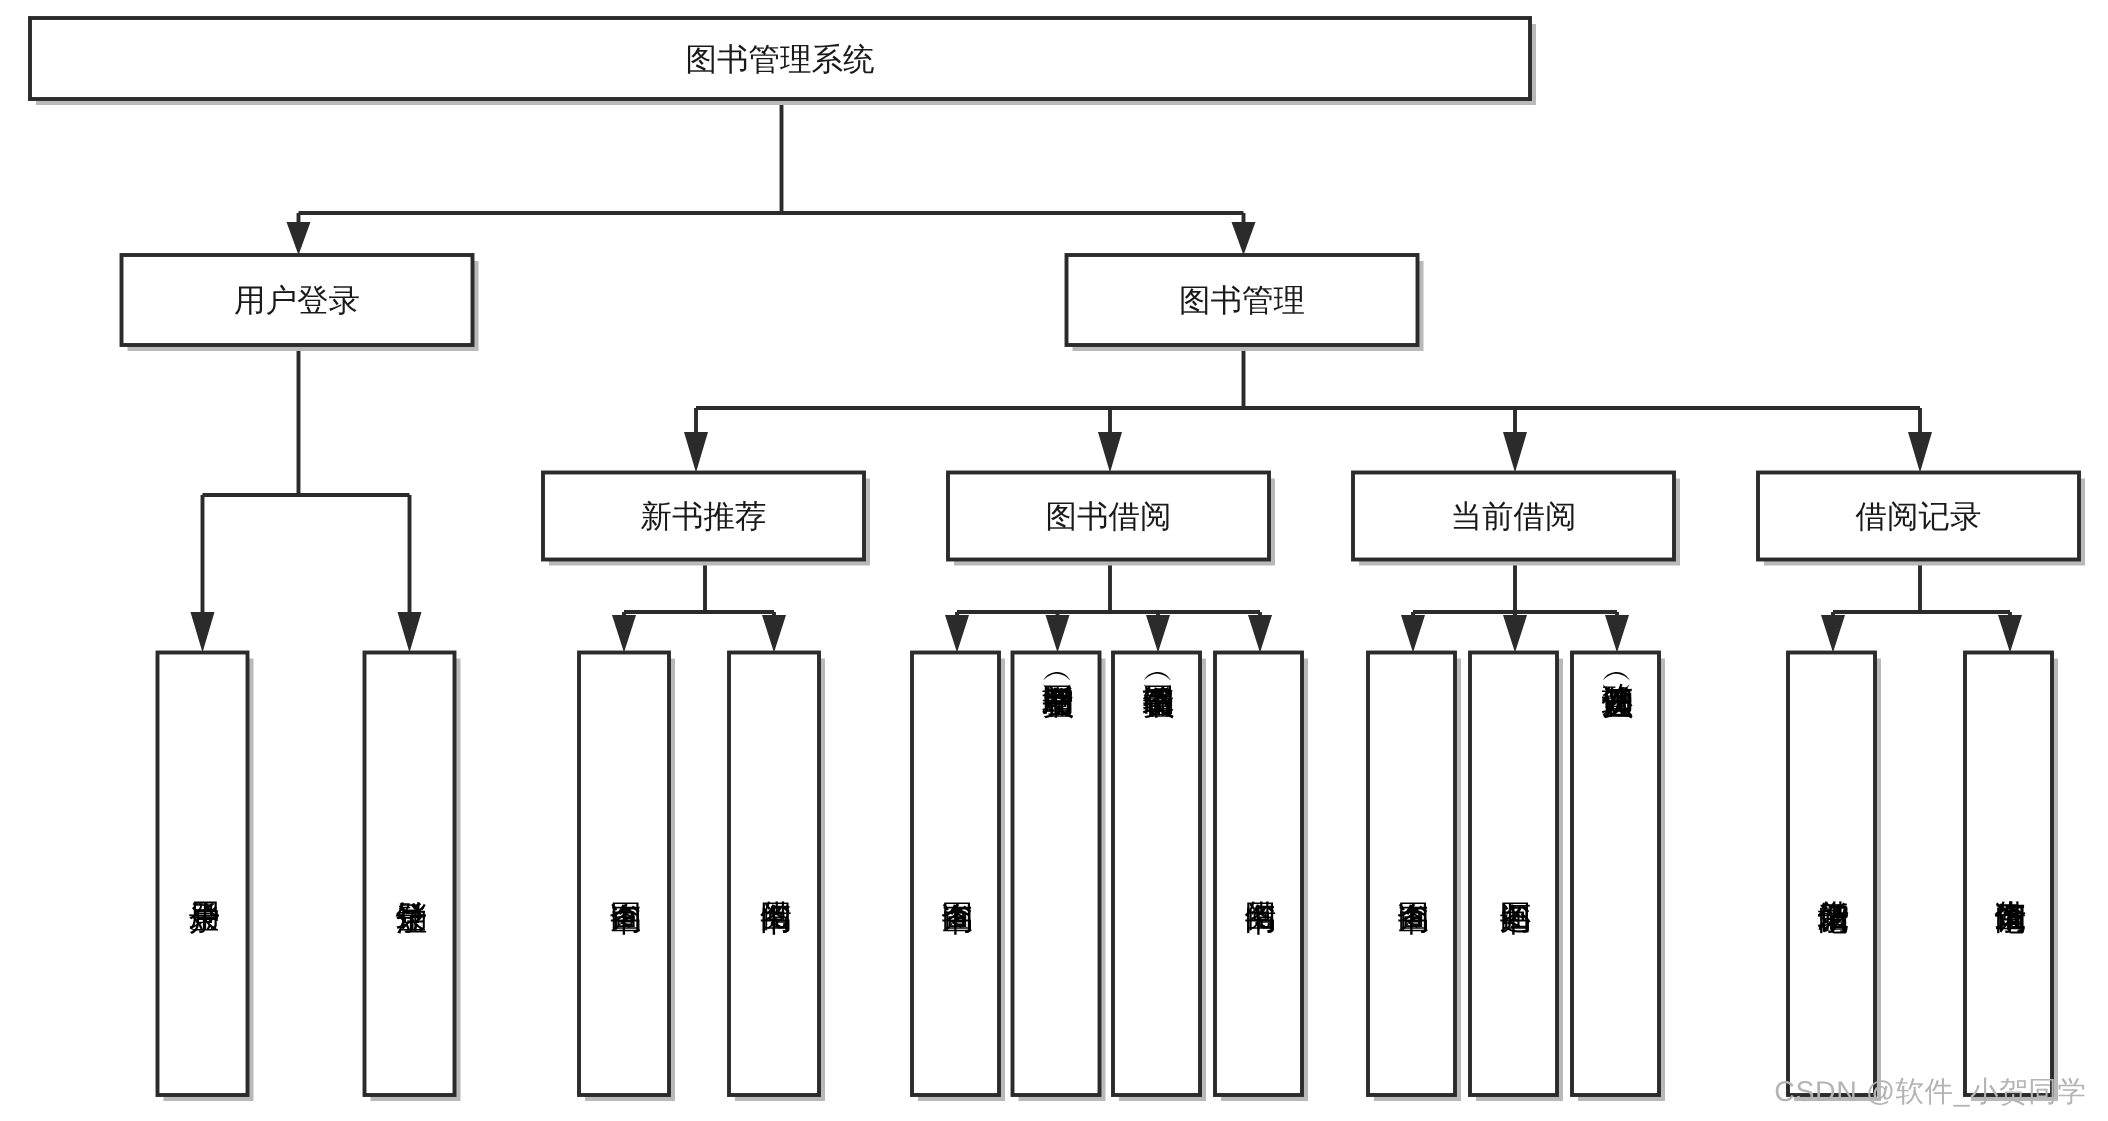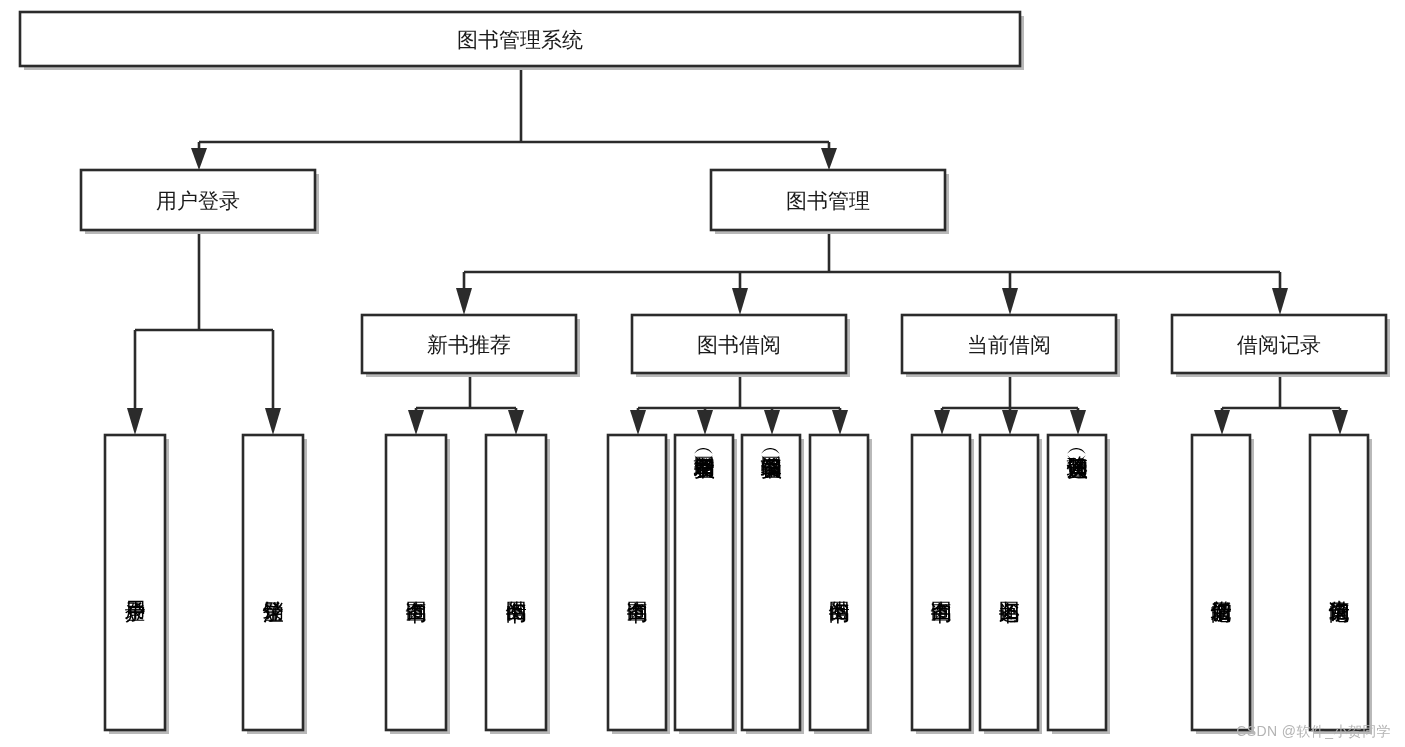--- a/index.html
+++ b/index.html
@@ -73,21 +73,21 @@
     justify-content: center;
     overflow: hidden;
     box-sizing: border-box;
     padding-top: 4px;
   }
   .watermark {
     position: absolute;
     right: 14px;
     bottom: 6px;
     font-family: "Liberation Sans", "DejaVu Sans", sans-serif;
-    font-size: 14px;
+    font-size: 19px;
     color: #b4b4b4;
     letter-spacing: 0.4px;
     white-space: nowrap;
     user-select: none;
   }
 </style>
 </head>
 <body>
 
 <div id="diagram-root">

